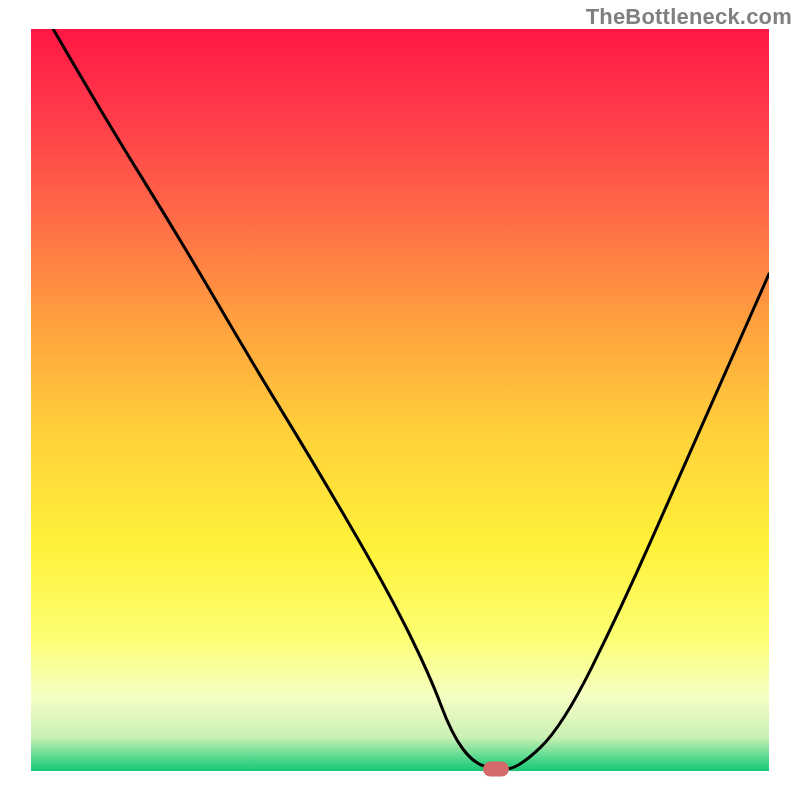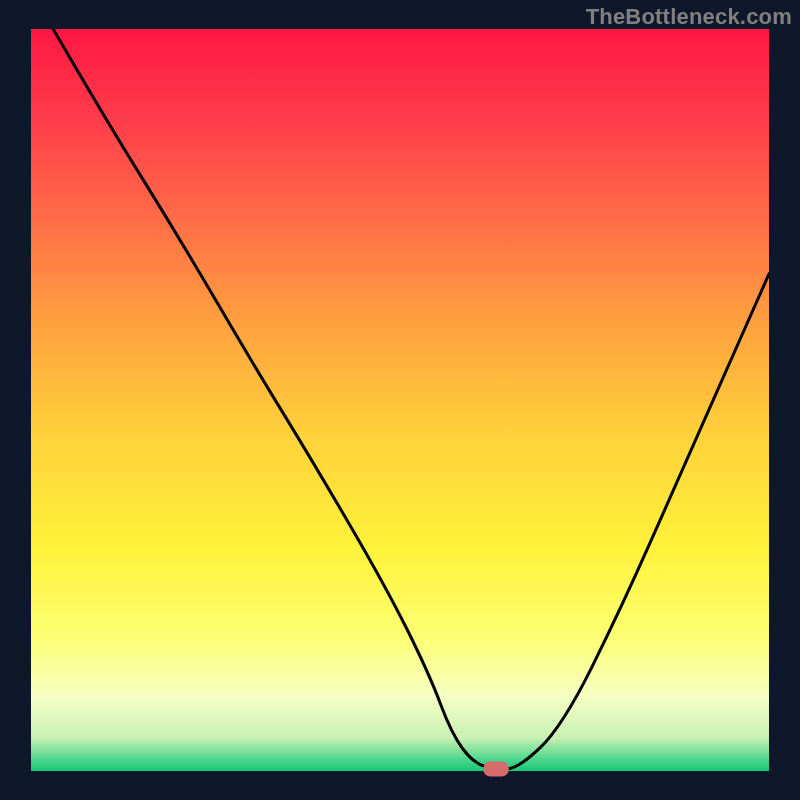--- a/index.html
+++ b/index.html
@@ -8,21 +8,21 @@
     width: 800px;
     height: 800px;
     background: #000;
     overflow: hidden;
     font-family: Arial, Helvetica, sans-serif;
   }
   .frame {
     position: relative;
     width: 800px;
     height: 800px;
-    background: #0f172a;
+    background: #ffffff;
   }
   .watermark {
     position: absolute;
     top: 4px;
     right: 8px;
     color: #808080;
     font-size: 22px;
     font-weight: 600;
     letter-spacing: 0.2px;
     z-index: 5;

